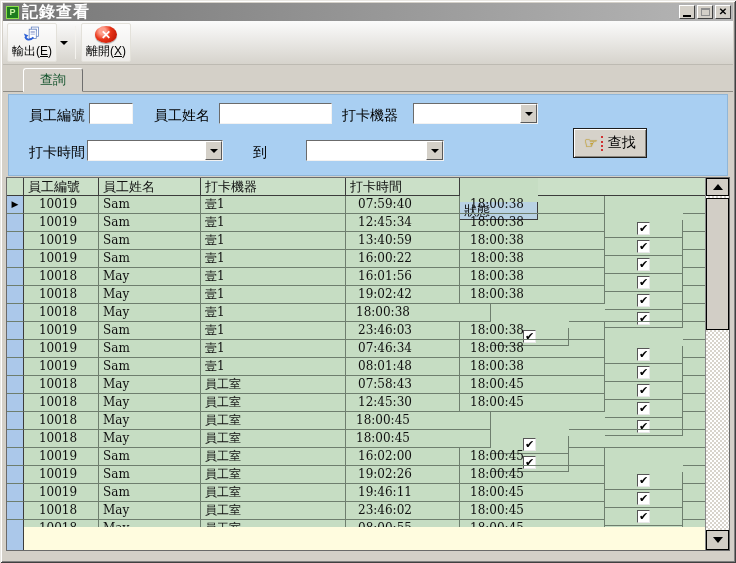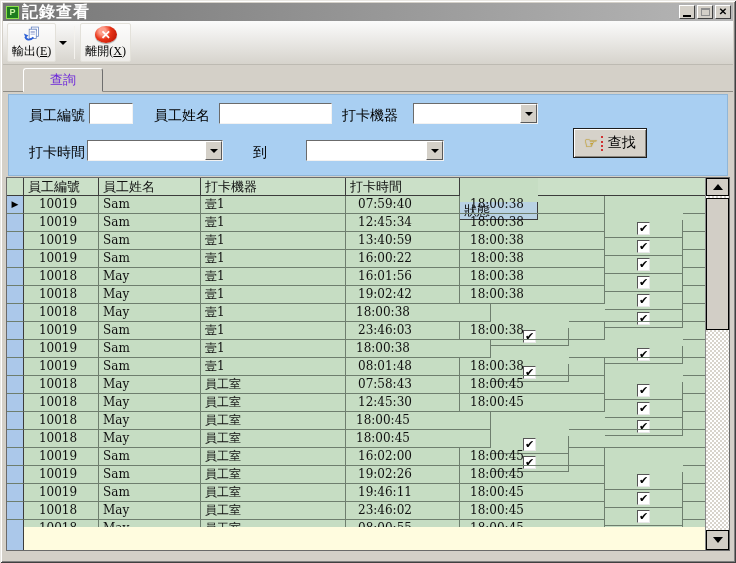--- a/index.html
+++ b/index.html
@@ -17,35 +17,35 @@
   .wbtn{width:16px;height:14px;background:#d4d0c8;border:1px solid;border-color:#ffffff #404040 #404040 #ffffff;
     display:flex;align-items:center;justify-content:center;padding:0;position:relative;}
   .glyph-min{width:8px;height:2px;background:#000;margin-top:8px;}
   .glyph-max{width:9px;height:8px;border:1px solid #8f8f8f;border-top-width:2px;}
   .glyph-close{font-size:10px;font-weight:bold;color:#000;line-height:10px;}
   
   .toolbar{position:absolute;left:3px;right:3px;top:21px;height:44px;
     background:linear-gradient(#fbfbfb,#d6d3cc);border-bottom:1px solid #bdbab2;display:flex;align-items:stretch;padding:2px 0 2px 4px;}
   .tbbtn{display:flex;flex-direction:column;align-items:center;justify-content:space-between;
     padding:2px 4px 1px;background:rgba(255,255,255,0.55);border:1px solid #e3e1da;border-radius:2px;}
-  .tbbtn .lbl{font-size:12px;color:#000;white-space:nowrap;font-family:Liberation Serif, serif;}
+  .tbbtn .lbl{font-size:12px;color:#000;white-space:nowrap;font-family:Liberation Sans, sans-serif;}
   .u{text-decoration:underline;}
   .tbdrop{width:13px;display:flex;align-items:center;justify-content:center;}
   .tri-down{width:0;height:0;border-left:4px solid transparent;border-right:4px solid transparent;border-top:4px solid #000;}
   .tbsep{width:1px;background:#a9a59d;border-right:1px solid #f4f2ee;margin:3px 5px;}
   .exicon{width:24px;height:24px;}
   .exiticon{width:22px;height:20px;border-radius:50%;
     background:radial-gradient(circle at 34% 30%, #ff9d8a 0 18%, #e83317 45%, #b40f00 95%);
     display:flex;align-items:center;justify-content:center;color:#fff;font-weight:bold;font-size:12px;line-height:12px;
     box-shadow:0 1px 1px rgba(0,0,0,.35);}
   
   .tabstrip{position:absolute;left:3px;right:3px;top:65px;height:27px;background:#d4d0c8;border-bottom:1px solid #8f8c85;}
-  .tab{position:absolute;left:20px;bottom:-1px;width:80px;height:24px;background:#d4d0c8;
+  .tab{position:absolute;left:20px;bottom:-1px;width:60px;height:24px;background:#d4d0c8;
     border:1px solid;border-color:#ffffff #6e6e6e #d4d0c8 #ffffff;border-radius:3px 3px 0 0;
-    display:flex;align-items:center;justify-content:center;font-size:13px;font-family:Liberation Serif, serif;color:#6d28d9;}
+    display:flex;align-items:center;justify-content:center;font-size:13px;font-family:Liberation Serif, serif;color:#14532d;}
   
   .panel{position:absolute;left:8px;top:94px;width:720px;height:82px;background:var(--panel_blue,#a9cff2);
     border:1px solid #8fb6d9;}
   .flabel{position:absolute;font-size:14px;color:#000;font-family:"DejaVu Serif",serif;white-space:nowrap;}
   .tinput{position:absolute;height:21px;background:#fff;border:1px solid;border-color:#6b6b6b #f2f2f2 #f2f2f2 #6b6b6b;
     padding:0 3px;font-size:12px;font-family:"DejaVu Serif",serif;}
   .combo{position:absolute;height:21px;background:#fff;border:1px solid;border-color:#6b6b6b #f2f2f2 #f2f2f2 #6b6b6b;
     display:flex;}
   .combo .cfield{flex:1;}
   .combo .cbtn{width:17px;background:#d4d0c8;border:1px solid;border-color:#ffffff #5a5a5a #5a5a5a #ffffff;
@@ -285,20 +285,21 @@
             <div class="cell c5">
               <span class="cb on">✔</span>
             </div>
             <div class="cell sliver"></div>
           </div>
           <div class="grow">
             <div class="cell gut"></div>
             <div class="cell c0">10019</div>
             <div class="cell c1">Sam</div>
             <div class="cell c2">壹1</div>
+            <div class="cell c3">07:46:34</div>
             <div class="cell c4">18:00:38</div>
             <div class="cell c5">
               <span class="cb on">✔</span>
             </div>
             <div class="cell sliver"></div>
           </div>
           <div class="grow">
             <div class="cell gut"></div>
             <div class="cell c0">10019</div>
             <div class="cell c1">Sam</div>

